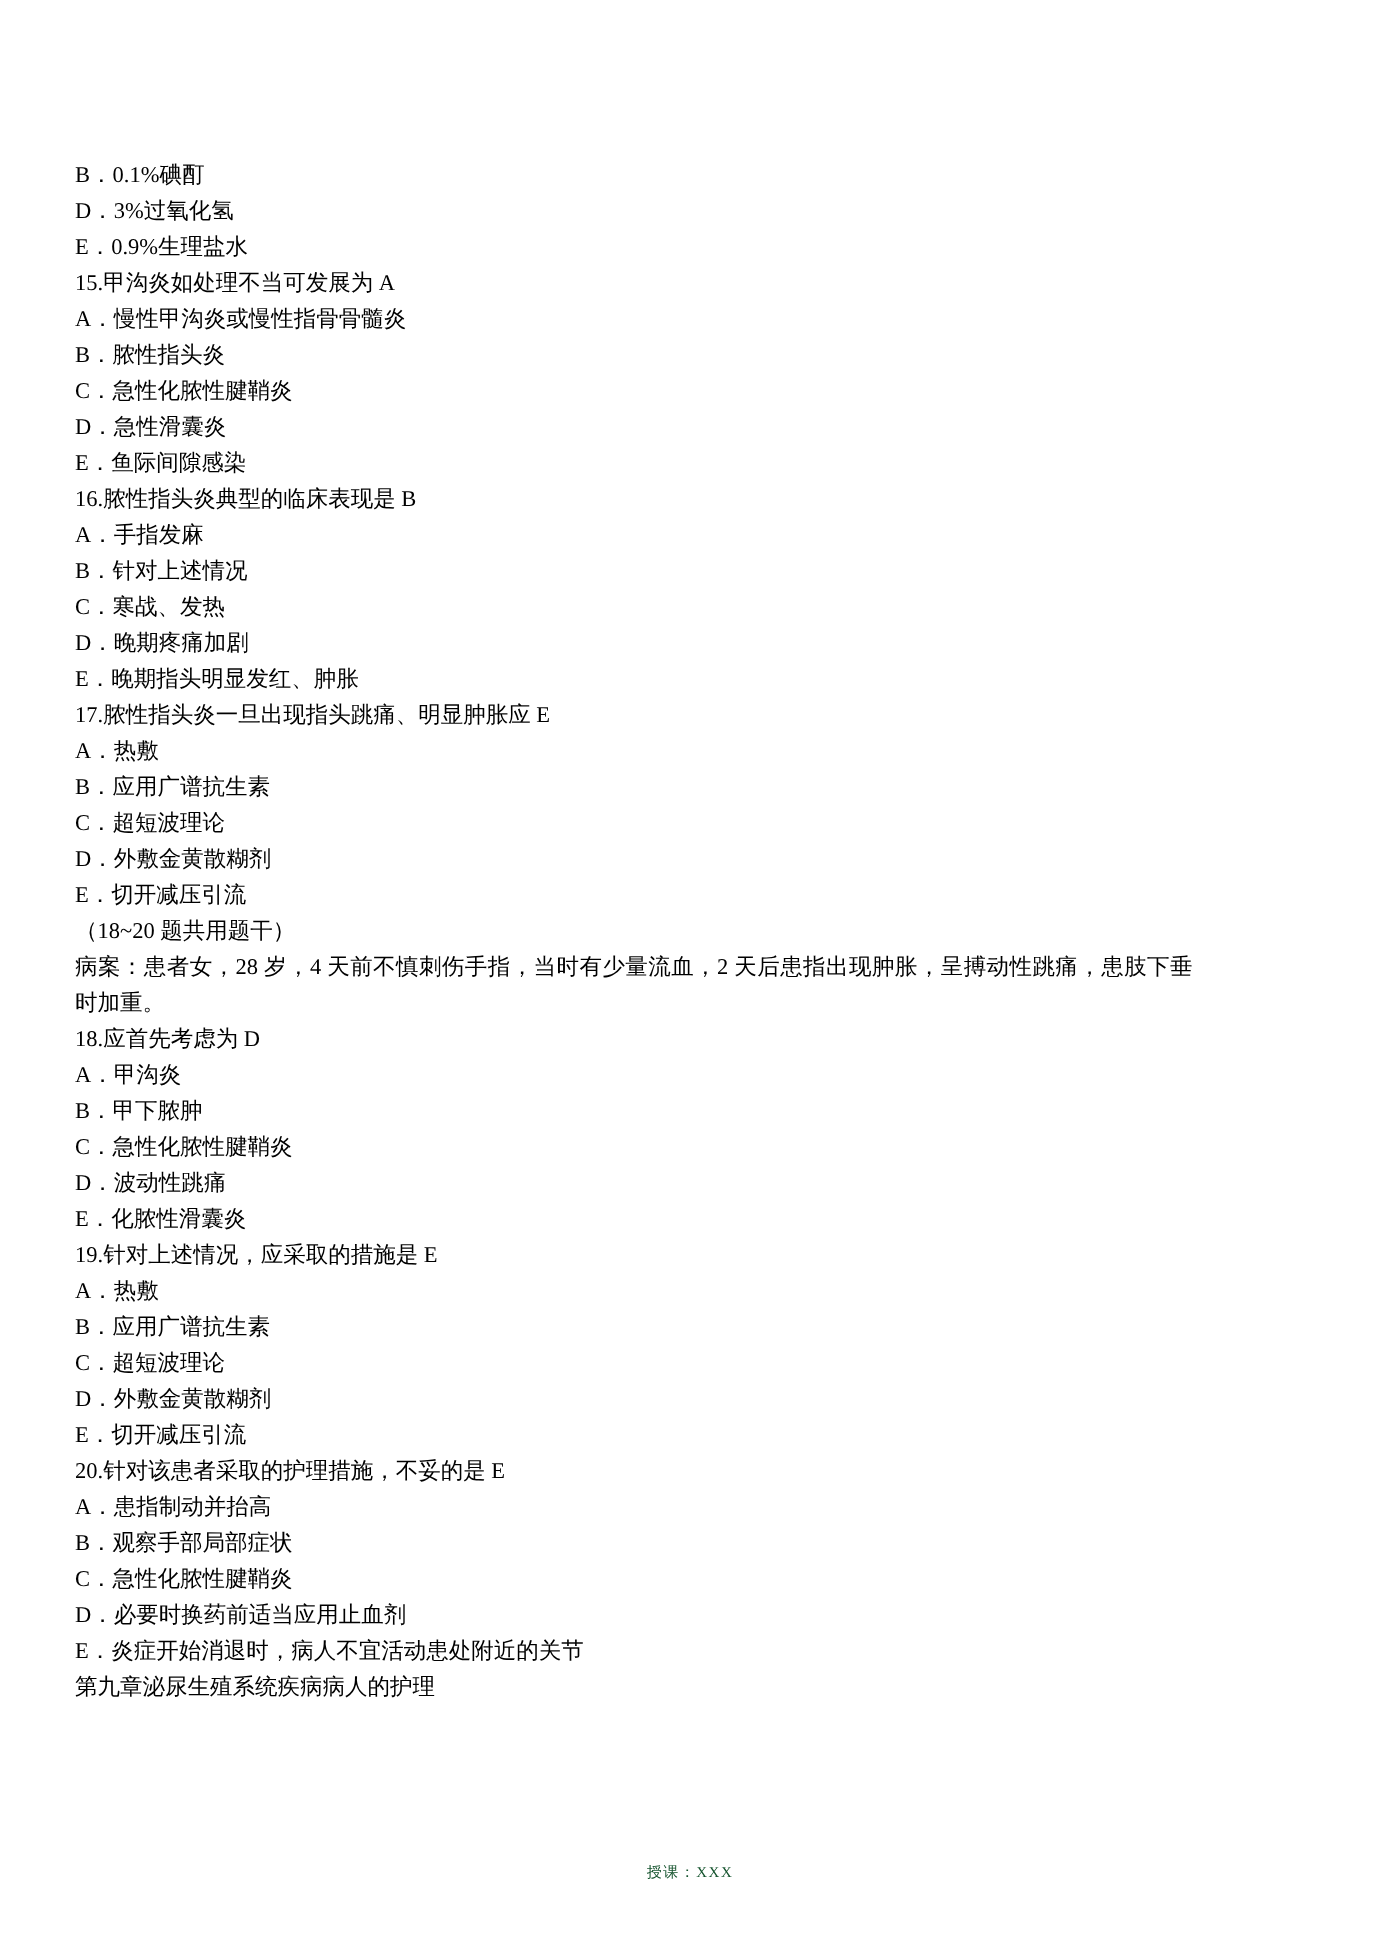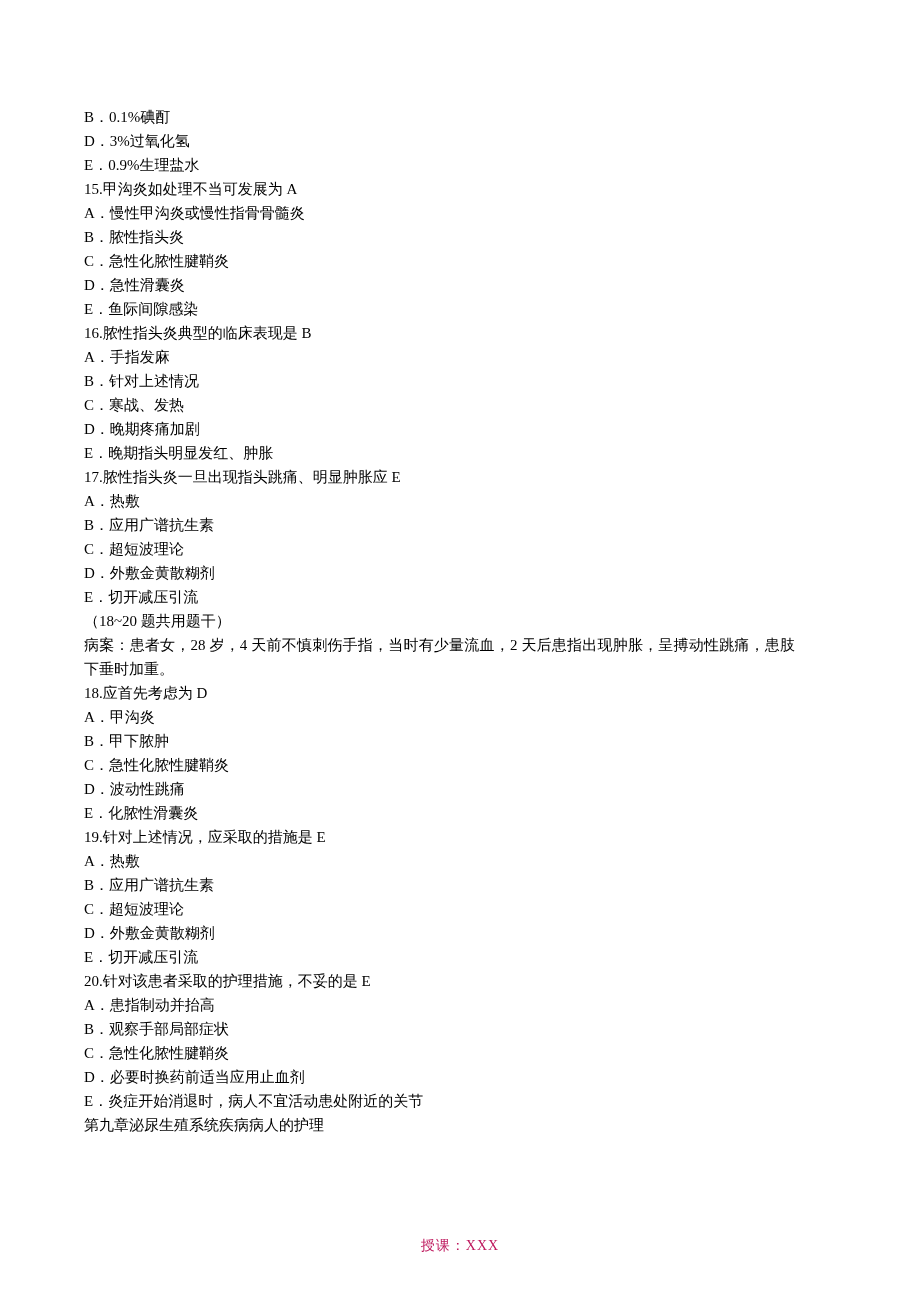--- a/index.html
+++ b/index.html
@@ -8,36 +8,36 @@
     background: #ffffff;
     font-family: "SimSun", "宋体", serif;
     font-size: 15px;
     color: #000000;
     line-height: 1.6;
   }
   .page {
     width: 920px;
     min-height: 1302px;
     box-sizing: border-box;
-    padding: 105px 125px 40px 84px;
+    padding: 105px 125px 40px 50px;
     position: relative;
   }
   .line {
     white-space: normal;
     word-break: break-all;
     text-align: justify;
   }
   .footer {
     position: absolute;
     bottom: 45px;
     left: 0;
     width: 100%;
     text-align: center;
-    color: #be185d;
-    font-size: 14px;
+    color: #14532d;
+    font-size: 10px;
     letter-spacing: 1px;
   }
 </style>
 </head>
 <body>
 
 <div class="page">
   <div id="lines-container">
       <div class="line">B．0.1%碘酊</div>
       <div class="line">D．3%过氧化氢</div>

